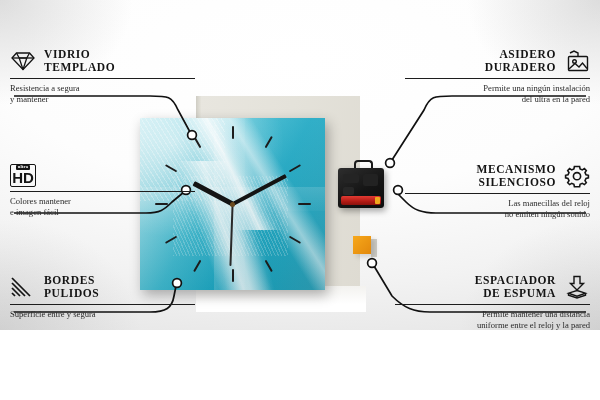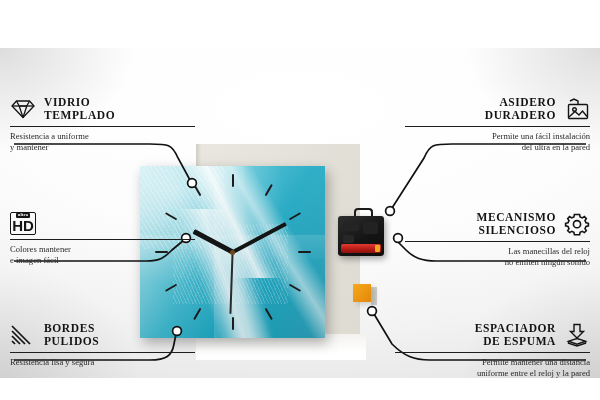--- a/index.html
+++ b/index.html
@@ -6,21 +6,20 @@
   body{
     width:600px;height:400px;overflow:hidden;
     font-family:"Liberation Serif", serif;
     background:#ffffff;
   }
   #stage{
     position:relative;width:600px;height:330px;
     background:
       radial-gradient(120% 95% at 50% 18%, #ffffff 0%, #fdfdfd 42%, #f2f2f2 72%, #e3e3e3 100%);
     overflow:hidden;
-    margin-top:48px;
   }
   
   .vig{position:absolute;pointer-events:none;}
   .vig.tl{left:0;top:0;width:190px;height:150px;
     background:radial-gradient(100% 100% at 0% 0%, rgba(150,150,150,.30), rgba(150,150,150,0) 70%);}
   .vig.tr{right:0;top:0;width:190px;height:150px;
     background:radial-gradient(100% 100% at 100% 0%, rgba(150,150,150,.30), rgba(150,150,150,0) 70%);}
   .vig.bl{left:0;bottom:0;width:200px;height:160px;
     background:radial-gradient(100% 100% at 0% 100%, rgba(150,150,150,.26), rgba(150,150,150,0) 70%);}
   .vig.br{right:0;bottom:0;width:200px;height:160px;
@@ -240,21 +239,21 @@
           </g>
         </svg>
       </span>
       <span class="title">
         <span>VIDRIO</span><br>
         <span>TEMPLADO</span>
       </span>
     </div>
     <div class="rule"></div>
     <div class="desc">
-      <span>Resistencia a uniforme</span><br>
+      <span>Resistencia a segura</span><br>
       <span>y mantener</span>
     </div>
   </div>
 
   <div class="feat left" style="top:163px;">
     <div class="head">
       <span class="ic">
         <span class="hdbox">
           <span class="u">ultra</span>
             <span class="h">HD</span>
@@ -280,21 +279,21 @@
           </g>
         </svg>
       </span>
       <span class="title">
         <span>BORDES</span><br>
         <span>PULIDOS</span>
       </span>
     </div>
     <div class="rule"></div>
     <div class="desc">
-      <span>Resistencia lisa y segura</span>
+      <span>Superficie entre y segura</span>
     </div>
   </div>
 
   <div class="feat right" style="top:48px;">
     <div class="head">
       <span class="title">
         <span>ASIDERO</span><br>
         <span>DURADERO</span>
       </span>
       <span class="ic">
@@ -303,21 +302,21 @@
             <rect x="4.5" y="6.5" width="19" height="14" rx="1"></rect>
             <path d="M14,6.5 L14,3 L10,1 L6,3"></path>
             <circle cx="10.5" cy="11.5" r="1.8"></circle>
             <path d="M5,19 L11,13.5 L15,17 L18.5,13 L23,18.5"></path>
           </g>
         </svg>
       </span>
     </div>
     <div class="rule"></div>
     <div class="desc">
-      <span>Permite una fácil instalación</span><br>
+      <span>Permite una ningún instalación</span><br>
       <span>del ultra en la pared</span>
     </div>
   </div>
 
   <div class="feat right" style="top:274px;width:195px;">
     <div class="head">
       <span class="title">
         <span>ESPACIADOR</span><br>
         <span>DE ESPUMA</span>
       </span>

